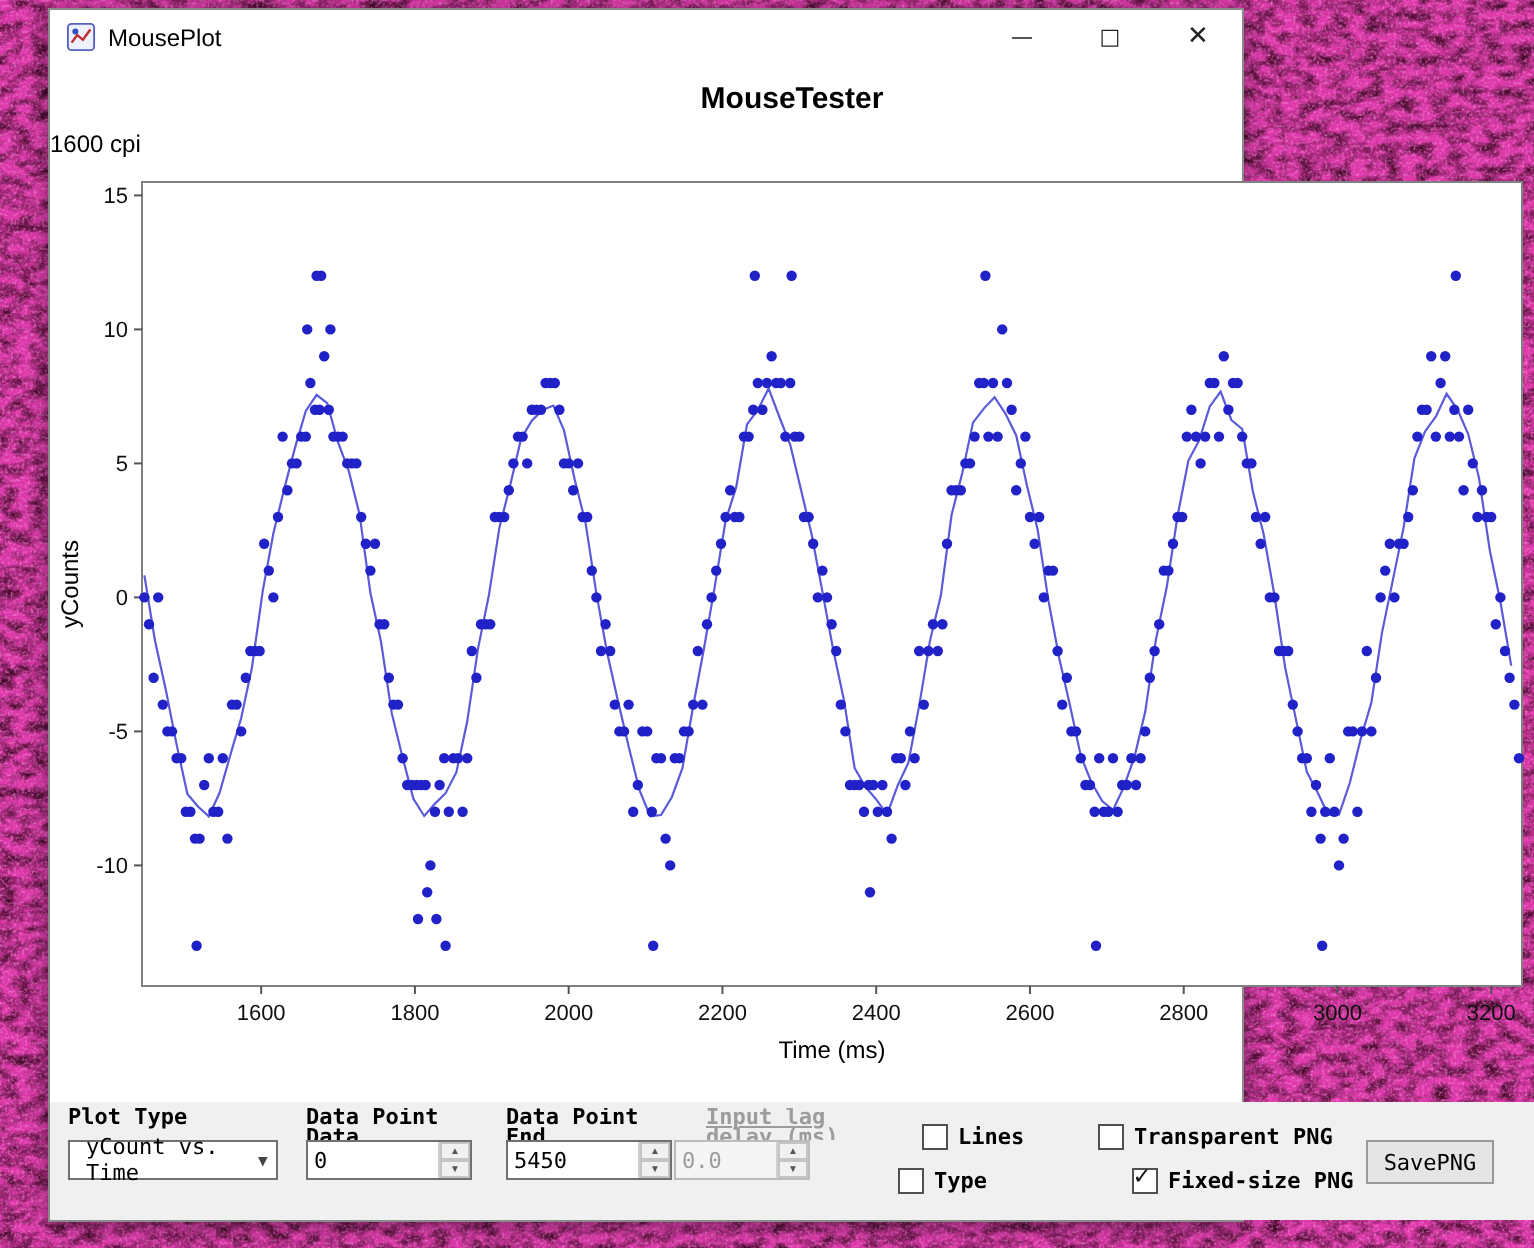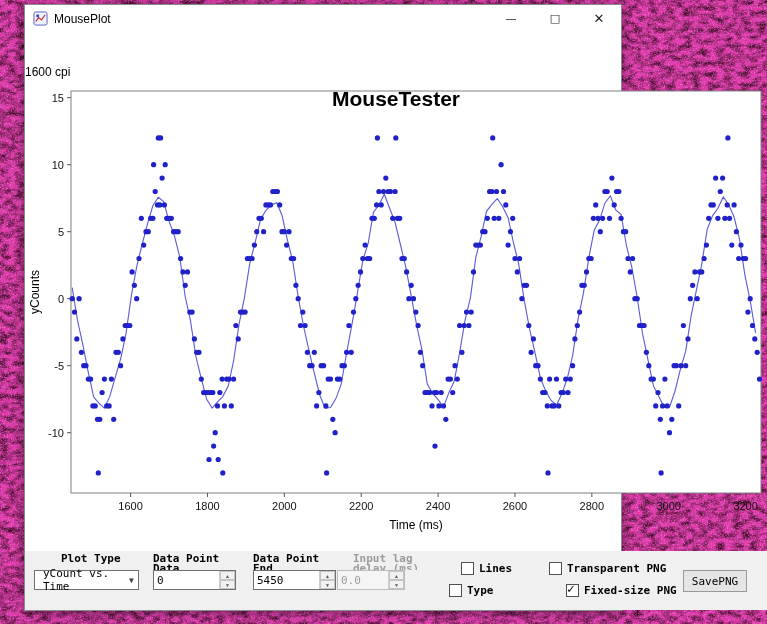--- a/index.html
+++ b/index.html
@@ -18,21 +18,21 @@
   .win-title{font-size:12px;color:#000;}
   .caption-buttons{margin-left:auto;display:flex;height:100%;}
   .caption-btn{
     width:44px;height:100%;display:flex;align-items:center;justify-content:center;
     font-size:11px;color:#222;background:transparent;border:none;padding:0;cursor:default;
     font-family:"DejaVu Sans",sans-serif;
   }
   .caption-btn.close{font-size:13px;}
   .client{position:relative;height:578px;background:#fff;}
   .chart-title{position:absolute;top:9px;left:0;width:742px;text-align:center;
-    font-weight:bold;font-size:21px;color:#000;margin-top:46px;}
+    font-weight:bold;font-size:15px;color:#000;}
   .chart-subtitle{position:absolute;top:33px;left:0;width:742px;text-align:left;
     font-size:12px;color:#000;}
   .chart-svg{position:absolute;left:0;top:0;width:742px;height:519px;}
   .panel{
     position:absolute;left:0;top:519px;width:742px;height:59px;background:#f0f0f0;
     font-family:"DejaVu Sans Mono",monospace;
   }
   .plabel{position:absolute;top:3px;font-size:11px;font-weight:bold;line-height:10px;color:#000;}
   .plabel span{display:block;}
   .plabel.gray{color:#9c9c9c;}
@@ -462,21 +462,21 @@
           <circle cx="729.8" cy="306.9" r="2.6"></circle>
           <circle cx="732.2" cy="320.3" r="2.6"></circle>
           <circle cx="734.5" cy="347.1" r="2.6"></circle>
         </g>
       </svg>
     <div class="chart-title">MouseTester</div>
     <div class="chart-subtitle">1600 cpi</div>
 
     <div class="panel">
 
-      <div class="plabel" style="left:9px;margin-left:27px;">
+      <div class="plabel" style="left:9px;">
         <span>Plot Type</span>
       </div>
       <div class="combo">
         <span>yCount vs. Time</span>
         <span class="arrow">▼</span>
       </div>
 
       <div class="plabel" style="left:128px;height:16px;overflow:hidden;">
         <span>Data Point</span>
         <span>Data</span>
@@ -494,21 +494,21 @@
         <span>End</span>
       </div>
       <div class="numwrap" style="left:228px;width:83px;">
         <input value="5450" style="">
         <span class="spin">
           <button>▲</button>
           <button>▼</button>
         </span>
       </div>
 
-      <div class="plabel gray" style="left:328px;height:16px;overflow:hidden;">
+      <div class="plabel gray" style="left:328px;height:16px;overflow:hidden;text-decoration:underline;">
         <span>Input lag</span>
         <span>delay (ms)</span>
       </div>
       <div class="numwrap disabled" style="left:312px;width:68px;">
         <input value="0.0" disabled="" style="">
         <span class="spin">
           <button>▲</button>
           <button>▼</button>
         </span>
       </div>

